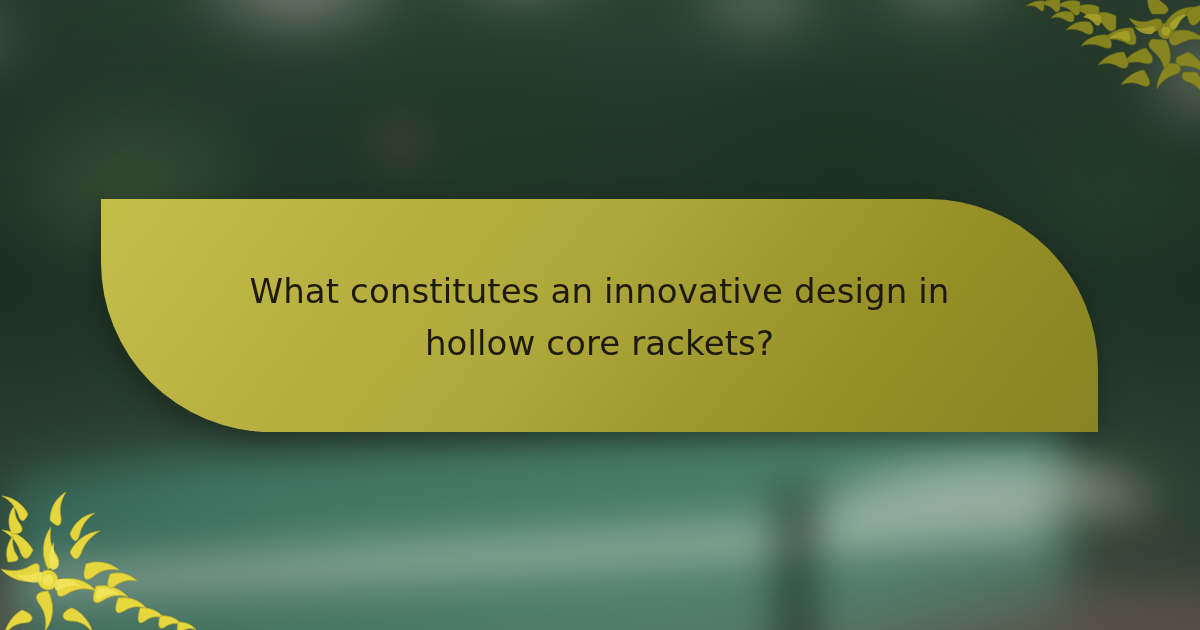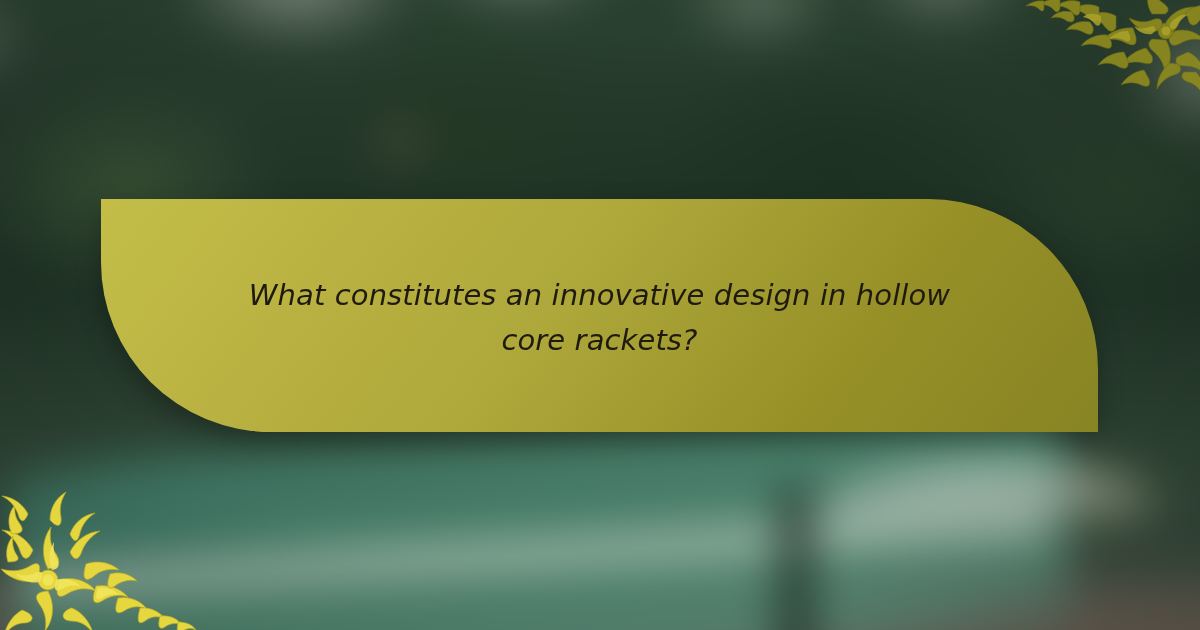--- a/index.html
+++ b/index.html
@@ -114,26 +114,25 @@
     border-radius:0 170px 0 170px;
     box-shadow:0 10px 26px rgba(0,0,0,0.28);
     display:flex;
     align-items:center;
     justify-content:center;
   }
   .card-text {
     width:760px;
     text-align:center;
     color:#1f1a10;
-    font-size:29px;
+    font-size:34px;
     line-height:1.52;
     font-weight:400;
     letter-spacing:0.1px;
     transform:translateY(2px);
-    font-style:italic;
   }
 </style>
 </head>
 <body>
 
 <div id="stage">
 
   <div class="bg-layer">
     <div class="bg-base"></div>
     <div class="bg-grass-right"></div>

